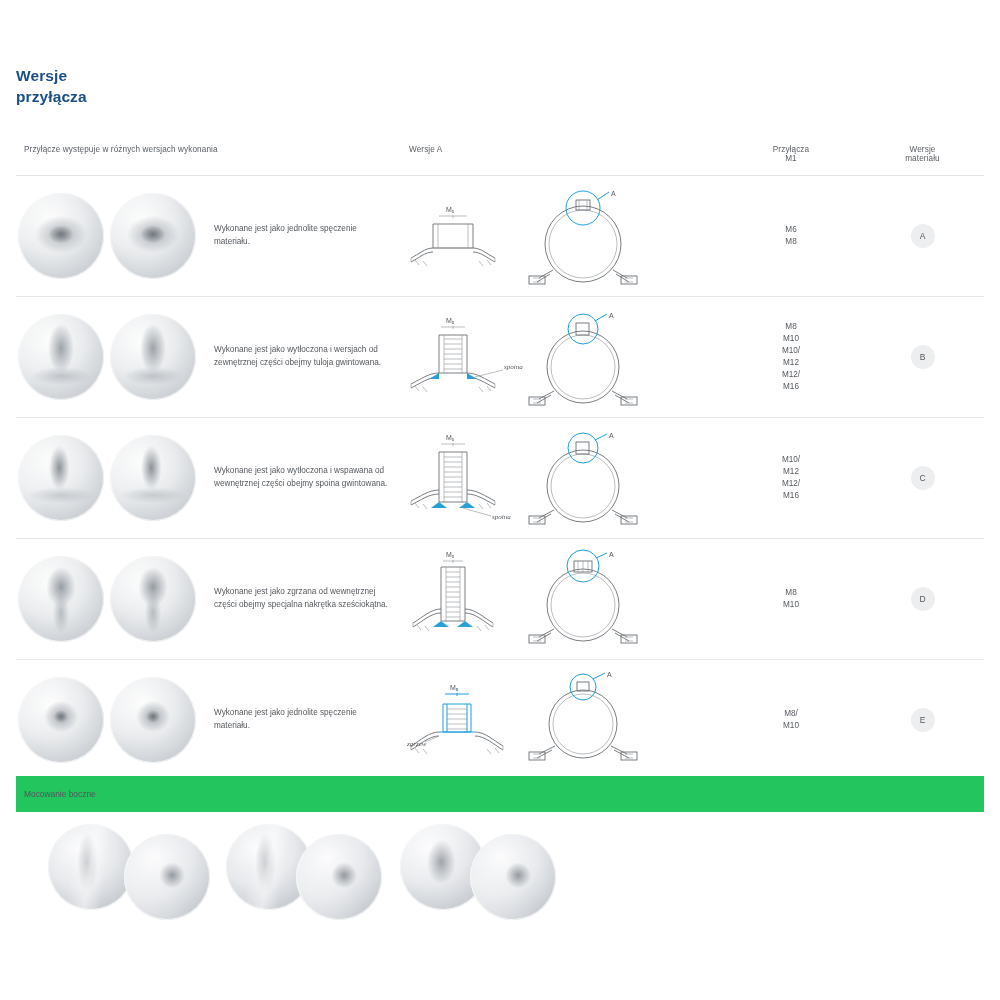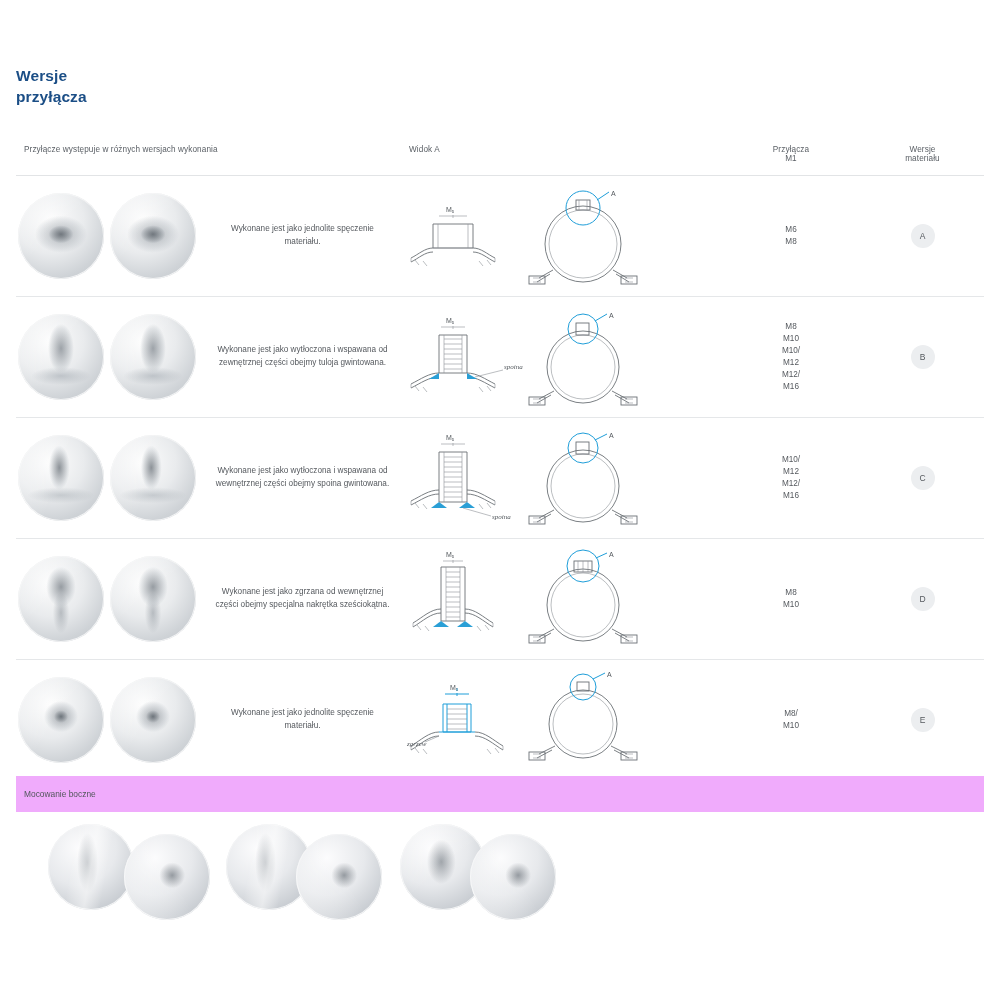--- a/index.html
+++ b/index.html
@@ -66,21 +66,20 @@
     border-bottom: 1px solid #e5e7e9;
     vertical-align: middle;
     padding: 0;
   }
 
   
   .desc-cell {
     display: flex;
     align-items: center;
     height: 120px;
-    text-align: center;
   }
   .photos {
     flex: 0 0 180px;
     display: flex;
     gap: 6px;
     padding-left: 2px;
   }
   .photo {
     width: 86px;
     height: 86px;
@@ -162,21 +161,21 @@
     text-align: center;
   }
 
   
   .side-head {
     position: absolute;
     left: 16px;
     top: 776px;
     width: 968px;
     height: 36px;
-    background: #f0abfc;
+    background: #22c55e;
     display: flex;
     align-items: center;
     padding-left: 8px;
     box-sizing: border-box;
     font-size: 8.4px;
     color: #52575c;
   }
   .side-photos {
     position: absolute;
     left: 30px;
@@ -237,21 +236,21 @@
   <table class="tbl">
     <colgroup>
       <col class="c1">
         <col class="c2">
         <col class="c3">
         <col class="c4">
     </colgroup>
     <thead>
       <tr>
         <th>Przyłącze występuje w różnych wersjach wykonania</th>
-        <th>Widok A</th>
+        <th>Wersje A</th>
         <th class="center">
           <span class="sub">Przyłącza</span>
           <span class="sub">M1</span>
         </th>
         <th class="center">
           <span class="sub">Wersje</span>
           <span class="sub">materiału</span>
         </th>
       </tr>
     </thead>
@@ -312,21 +311,21 @@
         </td>
       </tr>
 
       <tr>
         <td>
           <div class="desc-cell">
             <div class="photos">
               <div class="photo var-b"></div>
               <div class="photo var-b"></div>
             </div>
-            <div class="desc-text">Wykonane jest jako wytłoczona i wspawana od zewnętrznej części obejmy tuloja gwintowana.</div>
+            <div class="desc-text">Wykonane jest jako wytłoczona i wersjach od zewnętrznej części obejmy tuloja gwintowana.</div>
           </div>
         </td>
         <td>
           <div class="draw-cell">
             <svg width="300" height="110" viewBox="0 0 300 110">
               <g>
                 <path class="ln" d="M34 28 H62 V66 H34 Z"></path>
                 <path class="ln-thin" d="M39 28 V66 M57 28 V66"></path>
                 <path class="ln-thin" d="M39 32 h18 M39 37 h18 M39 42 h18 M39 47 h18 M39 52 h18 M39 57 h18 M39 62 h18"></path>
                 <path class="ln" d="M34 66 C24 66 16 72 6 77"></path>

